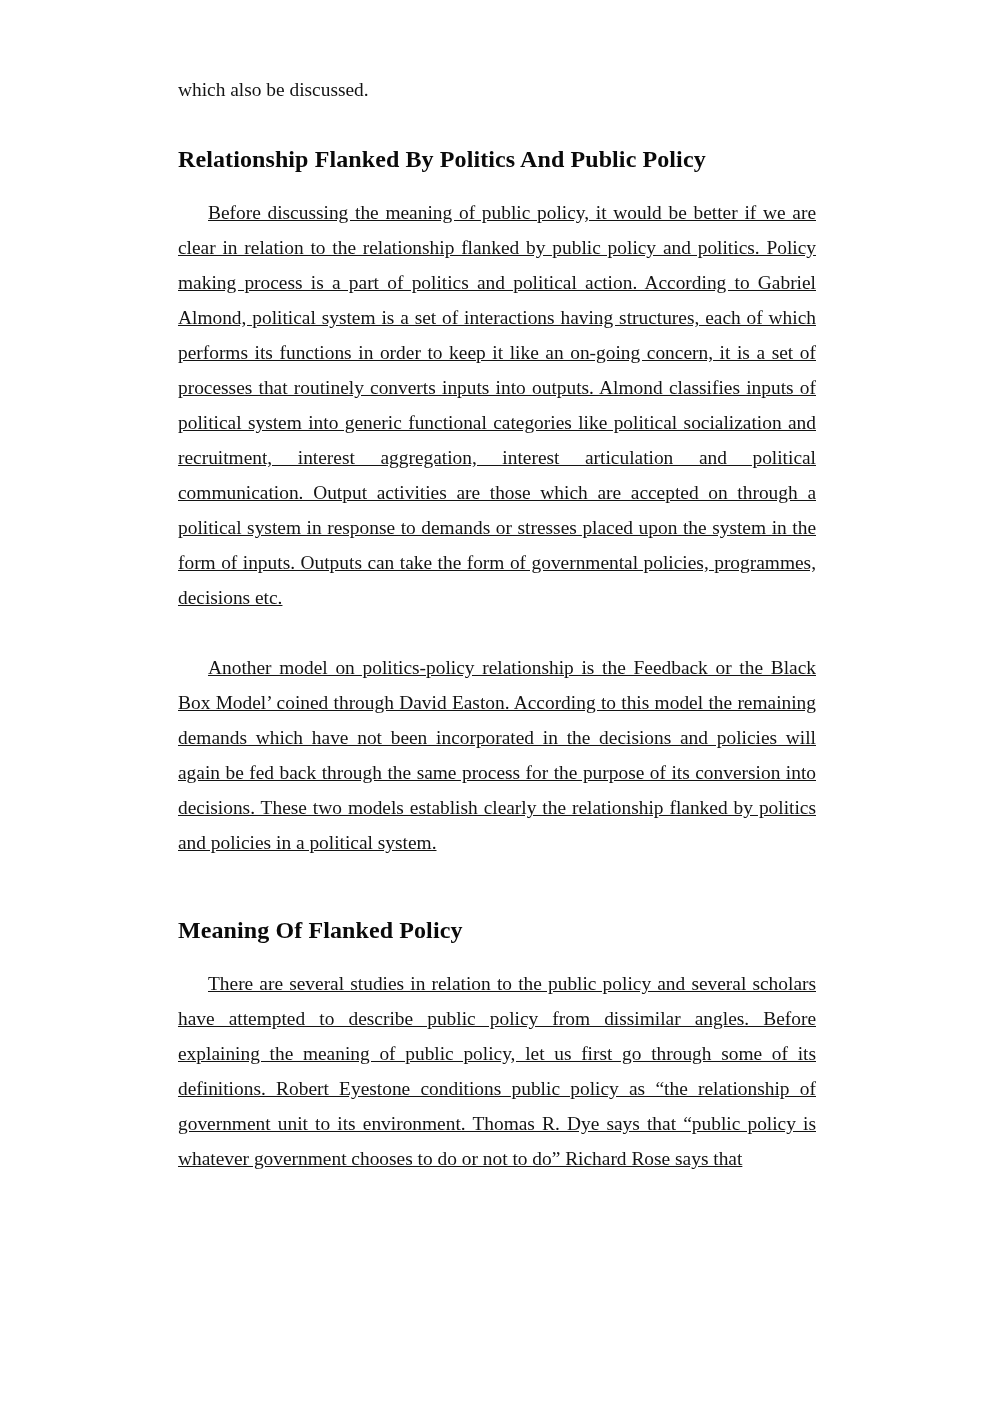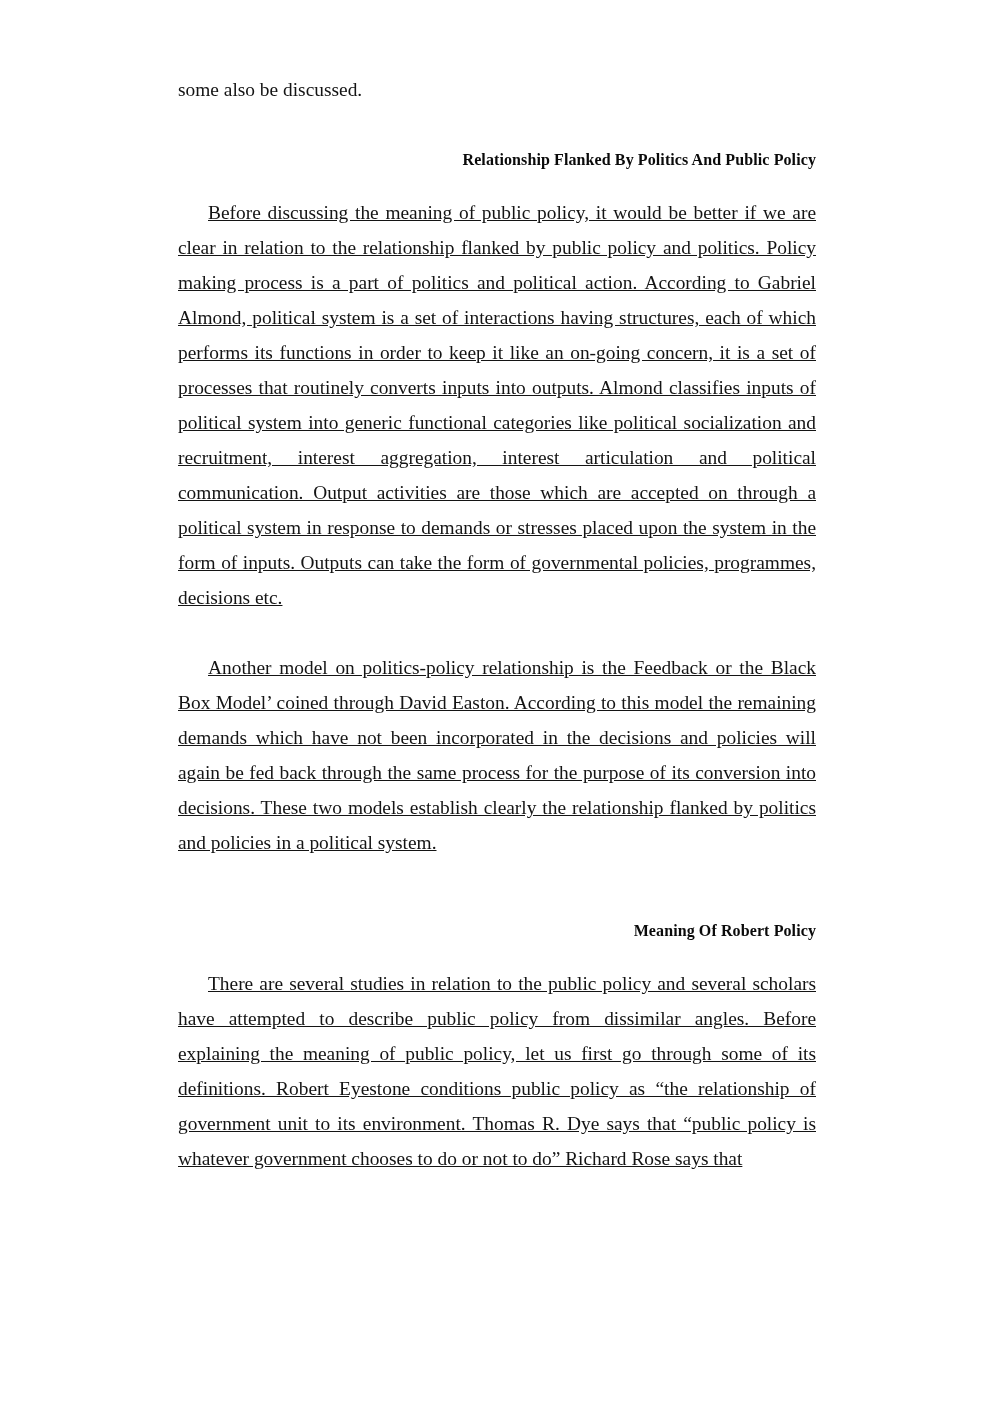--- a/index.html
+++ b/index.html
@@ -38,57 +38,57 @@
   }
   .para.indent {
     text-indent: 30px;
     text-decoration: underline;
   }
   .para.last-line-natural {
     text-align-last: left;
   }
   .heading {
     margin: 0;
-    font-size: 16px;
+    font-size: 24px;
     line-height: 35px;
     font-weight: bold;
-    text-align: right;
+    text-align: left;
     color: #0a0a0a;
     letter-spacing: 0.1px;
   }
   .spacer-line {
     height: 35px;
   }
   .spacer-half {
     height: 18px;
   }
 </style>
 </head>
 <body>
 
 <div class="page">
   <div class="text-column">
 
-    <p class="para last-line-natural">some also be discussed.</p>
+    <p class="para last-line-natural">which also be discussed.</p>
 
     <div class="spacer-line"></div>
 
     <h2 class="heading">Relationship Flanked By Politics And Public Policy</h2>
 
     <div class="spacer-half"></div>
 
     <p class="para indent last-line-natural">Before discussing the meaning of public policy, it would be better if we are clear in relation to the relationship flanked by public policy and politics. Policy making process is a part of politics and political action. According to Gabriel Almond, political system is a set of interactions having structures, each of which performs its functions in order to keep it like an on-going concern, it is a set of processes that routinely converts inputs into outputs. Almond classifies inputs of political system into generic functional categories like political socialization and recruitment, interest aggregation, interest articulation and political communication. Output activities are those which are accepted on through a political system in response to demands or stresses placed upon the system in the form of inputs. Outputs can take the form of governmental policies, programmes, decisions etc.</p>
 
     <div class="spacer-line"></div>
 
     <p class="para indent last-line-natural">Another model on politics-policy relationship is the Feedback or the Black Box Model’ coined through David Easton. According to this model the remaining demands which have not been incorporated in the decisions and policies will again be fed back through the same process for the purpose of its conversion into decisions. These two models establish clearly the relationship flanked by politics and policies in a political system.</p>
 
     <div class="spacer-line"></div>
     <div class="spacer-half"></div>
 
-    <h2 class="heading">Meaning Of Robert Policy</h2>
+    <h2 class="heading">Meaning Of Flanked Policy</h2>
 
     <div class="spacer-half"></div>
 
     <p class="para indent last-line-natural">There are several studies in relation to the public policy and several scholars have attempted to describe public policy from dissimilar angles. Before explaining the meaning of public policy, let us first go through some of its definitions. Robert Eyestone conditions public policy as “the relationship of government unit to its environment. Thomas R. Dye says that “public policy is whatever government chooses to do or not to do” Richard Rose says that</p>
 
   </div>
 </div>
 
 </body></html>

